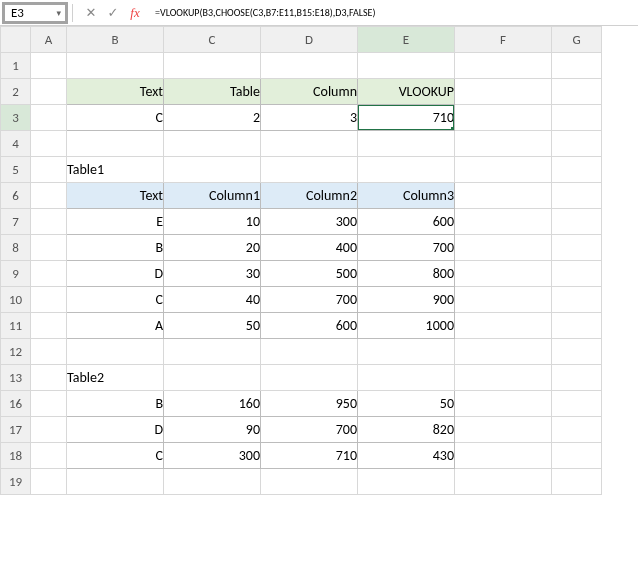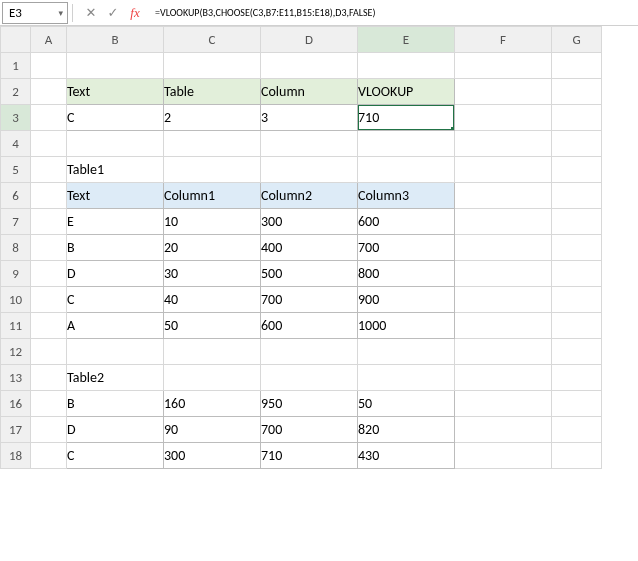--- a/index.html
+++ b/index.html
@@ -15,21 +15,21 @@
     display: flex;
     align-items: center;
     height: 26px;
     border-bottom: 1px solid #d0d0d0;
     background: #fff;
   }
   .name-box {
     width: 66px;
     height: 22px;
     margin: 2px 0 2px 2px;
-    border: 1px solid #a3a3a3;
+    border: 3px solid #a3a3a3;
     display: flex;
     align-items: center;
     padding: 6px 6px;
     font-size: 13px;
     position: relative;
   }
   .name-box-chev {
     position: absolute;
     right: 4px;
     font-size: 9px;
@@ -84,21 +84,21 @@
   .sheet th {
     background: #f0f0f0;
     color: #555;
     font-size: 13px;
     text-align: center;
   }
   .corner { width: 30px; }
   .rowhdr { width: 30px; text-align: center; }
   .colA { width: 36px; }
   .colW { width: 97px; }
-  .cell { padding: 0 6px; text-align: left; }
+  .cell { padding: 0 6px; text-align: right; }
   .hdr-green {
     background: #e2efda;
     font-weight: bold;
     border: 1px solid #bcbcbc !important;
   }
   .hdr-blue {
     background: #ddebf7;
     font-weight: bold;
     border: 1px solid #bcbcbc !important;
   }
@@ -327,15 +327,25 @@
           <th class="rowhdr">18</th>
           <td></td>
     <td class="cell bd">C</td>
     <td class="cell bd">300</td>
     <td class="cell bd">710</td>
     <td class="cell bd">430</td>
     <td></td>
           <td></td>
         </tr>
 
+  <tr>
+          <th class="rowhdr">19</th>
+          <td></td>
+          <td></td>
+          <td></td>
+          <td></td>
+          <td></td>
+          <td></td>
+          <td></td>
+        </tr>
 </tbody>
     </table>
 </div>
 
 </body></html>

